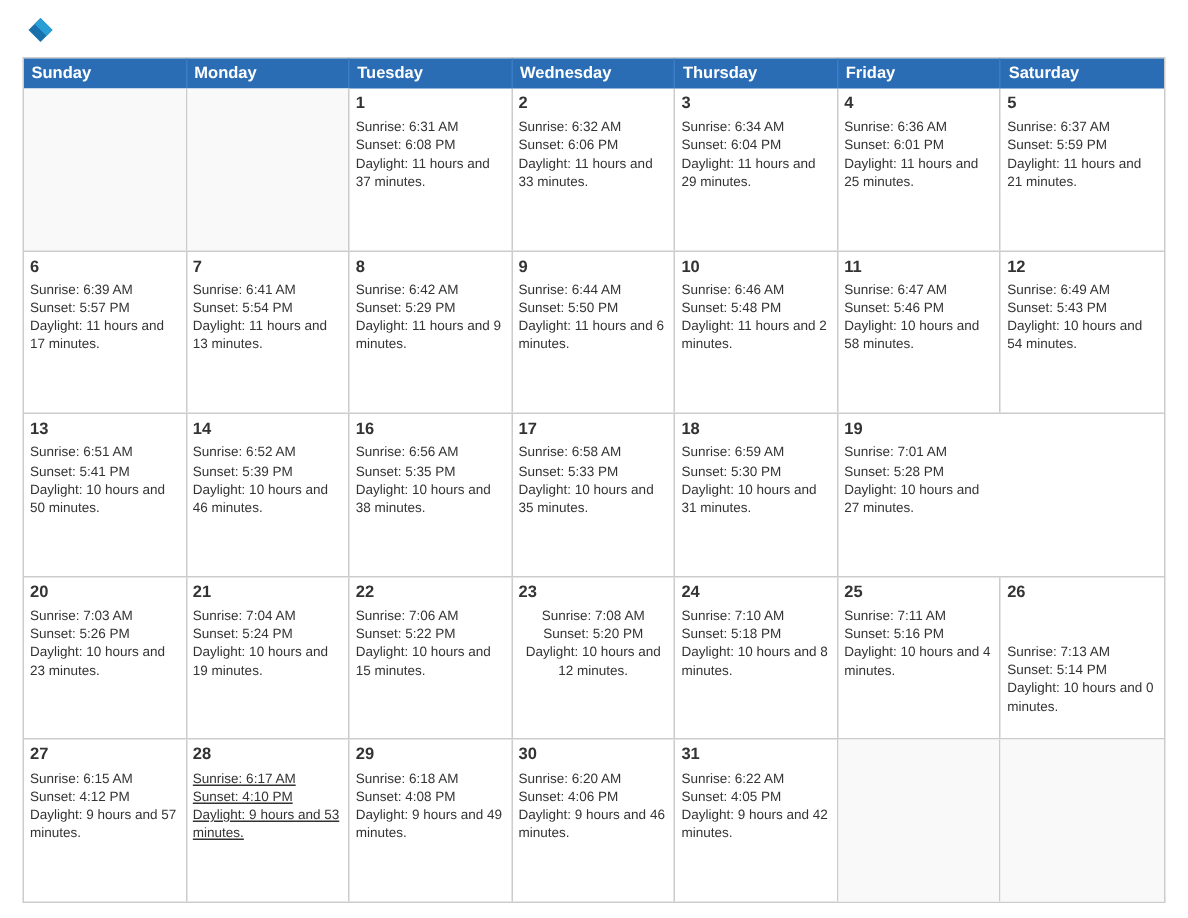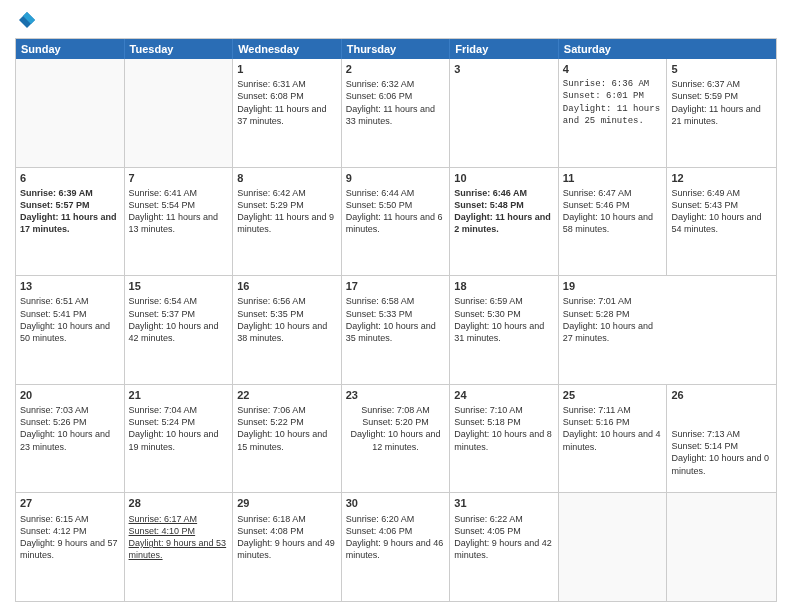--- a/index.html
+++ b/index.html
@@ -128,20 +128,21 @@
     </div>
     <div class="title-area">
       <div class="month-title"></div>
       <div class="location"></div>
     </div>
   </div>
 
   <div class="calendar">
     <div class="cal-header">
     <div class="cal-header-cell">Sunday</div>
+        <div class="cal-header-cell">Monday</div>
         <div class="cal-header-cell">Tuesday</div>
         <div class="cal-header-cell">Wednesday</div>
         <div class="cal-header-cell">Thursday</div>
         <div class="cal-header-cell">Friday</div>
         <div class="cal-header-cell">Saturday</div>
       </div>
     <div class="cal-body">
     <div class="cal-row">
           <div class="cal-cell empty"></div>
           <div class="cal-cell empty"></div>
@@ -152,38 +153,41 @@
 Daylight: 11 hours and 37 minutes.</div>
           </div>
           <div class="cal-cell">
             <span class="day-num">2</span>
             <div class="cell-detail" style="white-space: pre-line;">Sunrise: 6:32 AM
 Sunset: 6:06 PM
 Daylight: 11 hours and 33 minutes.</div>
           </div>
           <div class="cal-cell">
             <span class="day-num">3</span>
+            <div class="cell-detail" style="white-space: pre-line;">Sunrise: 6:34 AM
+Sunset: 6:04 PM
+Daylight: 11 hours and 29 minutes.</div>
           </div>
           <div class="cal-cell">
             <span class="day-num">4</span>
-            <div class="cell-detail" style="white-space: pre-line; font-family: Liberation Mono, monospace;">Sunrise: 6:36 AM
+            <div class="cell-detail" style="white-space: pre-line;">Sunrise: 6:36 AM
 Sunset: 6:01 PM
 Daylight: 11 hours and 25 minutes.</div>
           </div>
           <div class="cal-cell">
             <span class="day-num">5</span>
             <div class="cell-detail" style="white-space: pre-line;">Sunrise: 6:37 AM
 Sunset: 5:59 PM
 Daylight: 11 hours and 21 minutes.</div>
           </div>
         </div>
         <div class="cal-row">
           <div class="cal-cell">
             <span class="day-num">6</span>
-            <div class="cell-detail" style="white-space: pre-line; font-weight: bold;">Sunrise: 6:39 AM
+            <div class="cell-detail" style="white-space: pre-line;">Sunrise: 6:39 AM
 Sunset: 5:57 PM
 Daylight: 11 hours and 17 minutes.</div>
           </div>
           <div class="cal-cell">
             <span class="day-num">7</span>
             <div class="cell-detail" style="white-space: pre-line;">Sunrise: 6:41 AM
 Sunset: 5:54 PM
 Daylight: 11 hours and 13 minutes.</div>
           </div>
           <div class="cal-cell">
@@ -193,21 +197,21 @@
 Daylight: 11 hours and 9 minutes.</div>
           </div>
           <div class="cal-cell">
             <span class="day-num">9</span>
             <div class="cell-detail" style="white-space: pre-line;">Sunrise: 6:44 AM
 Sunset: 5:50 PM
 Daylight: 11 hours and 6 minutes.</div>
           </div>
           <div class="cal-cell">
             <span class="day-num">10</span>
-            <div class="cell-detail" style="white-space: pre-line; font-weight: bold;">Sunrise: 6:46 AM
+            <div class="cell-detail" style="white-space: pre-line;">Sunrise: 6:46 AM
 Sunset: 5:48 PM
 Daylight: 11 hours and 2 minutes.</div>
           </div>
           <div class="cal-cell">
             <span class="day-num">11</span>
             <div class="cell-detail" style="white-space: pre-line;">Sunrise: 6:47 AM
 Sunset: 5:46 PM
 Daylight: 10 hours and 58 minutes.</div>
           </div>
           <div class="cal-cell">
@@ -218,24 +222,24 @@
           </div>
         </div>
         <div class="cal-row">
           <div class="cal-cell">
             <span class="day-num">13</span>
             <div class="cell-detail" style="white-space: pre-line;">Sunrise: 6:51 AM
 Sunset: 5:41 PM
 Daylight: 10 hours and 50 minutes.</div>
           </div>
           <div class="cal-cell">
-            <span class="day-num">15</span>
-            <div class="cell-detail" style="white-space: pre-line;">Sunrise: 6:54 AM
-Sunset: 5:37 PM
-Daylight: 10 hours and 42 minutes.</div>
+            <span class="day-num">14</span>
+            <div class="cell-detail" style="white-space: pre-line;">Sunrise: 6:52 AM
+Sunset: 5:39 PM
+Daylight: 10 hours and 46 minutes.</div>
           </div>
           <div class="cal-cell">
             <span class="day-num">16</span>
             <div class="cell-detail" style="white-space: pre-line;">Sunrise: 6:56 AM
 Sunset: 5:35 PM
 Daylight: 10 hours and 38 minutes.</div>
           </div>
           <div class="cal-cell">
             <span class="day-num">17</span>
             <div class="cell-detail" style="white-space: pre-line;">Sunrise: 6:58 AM

